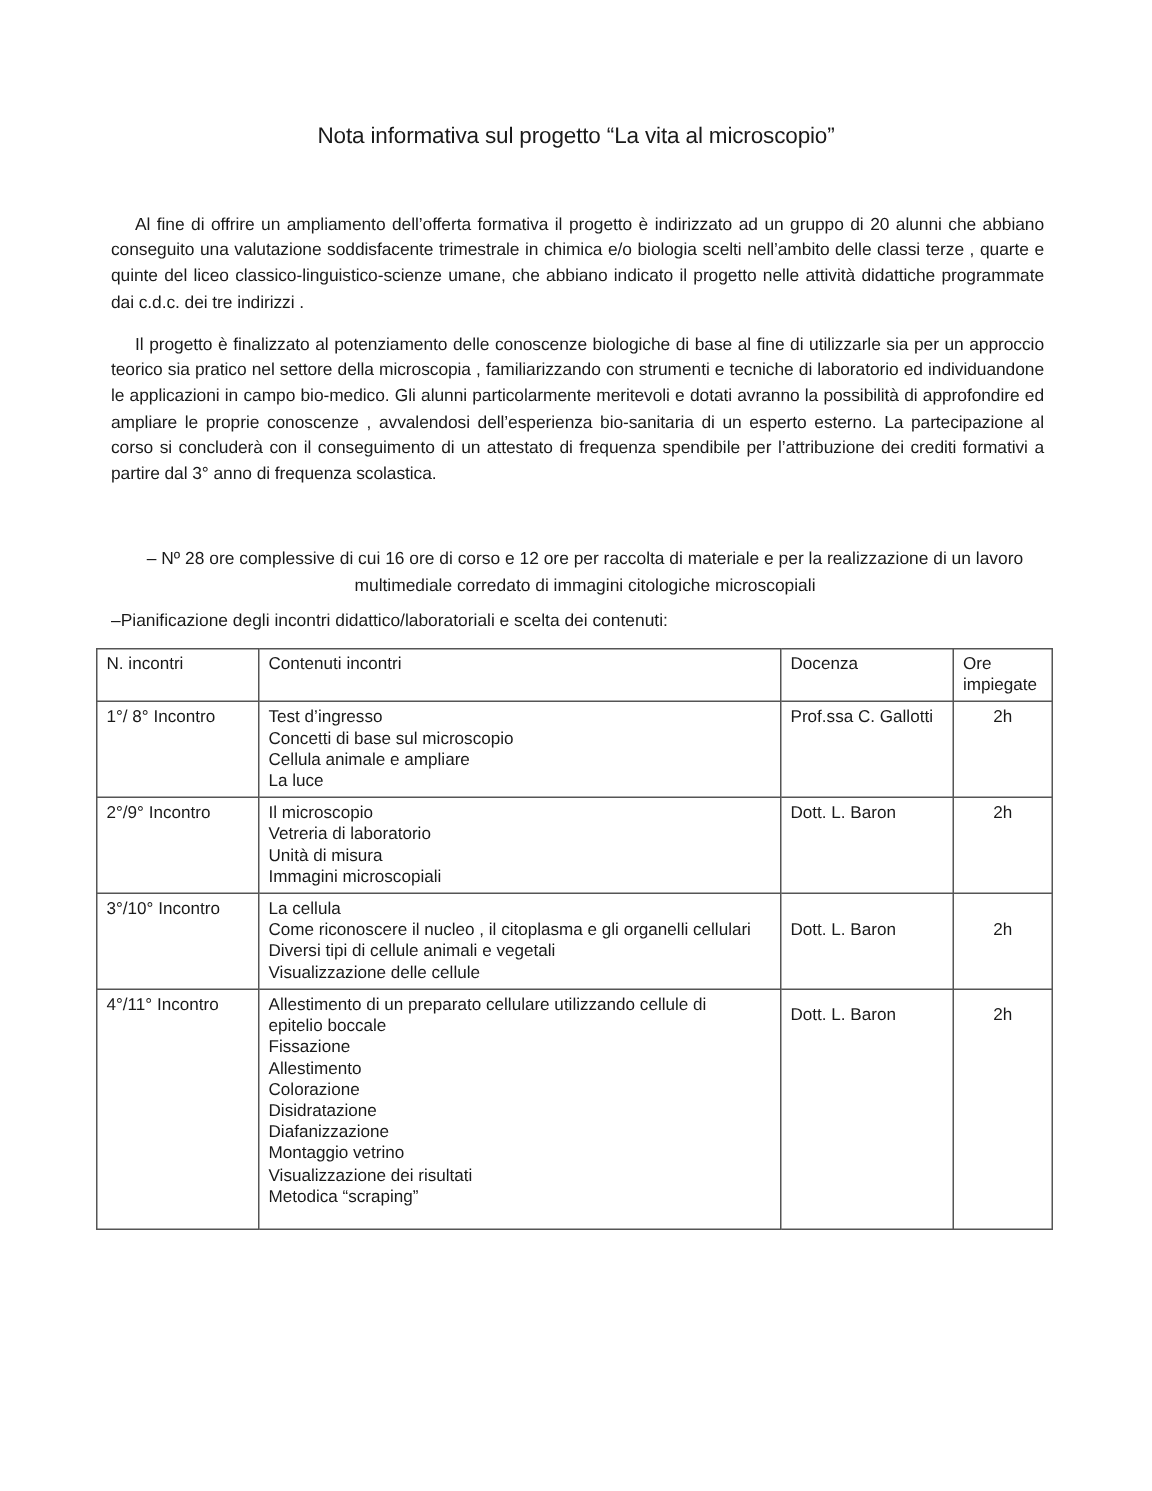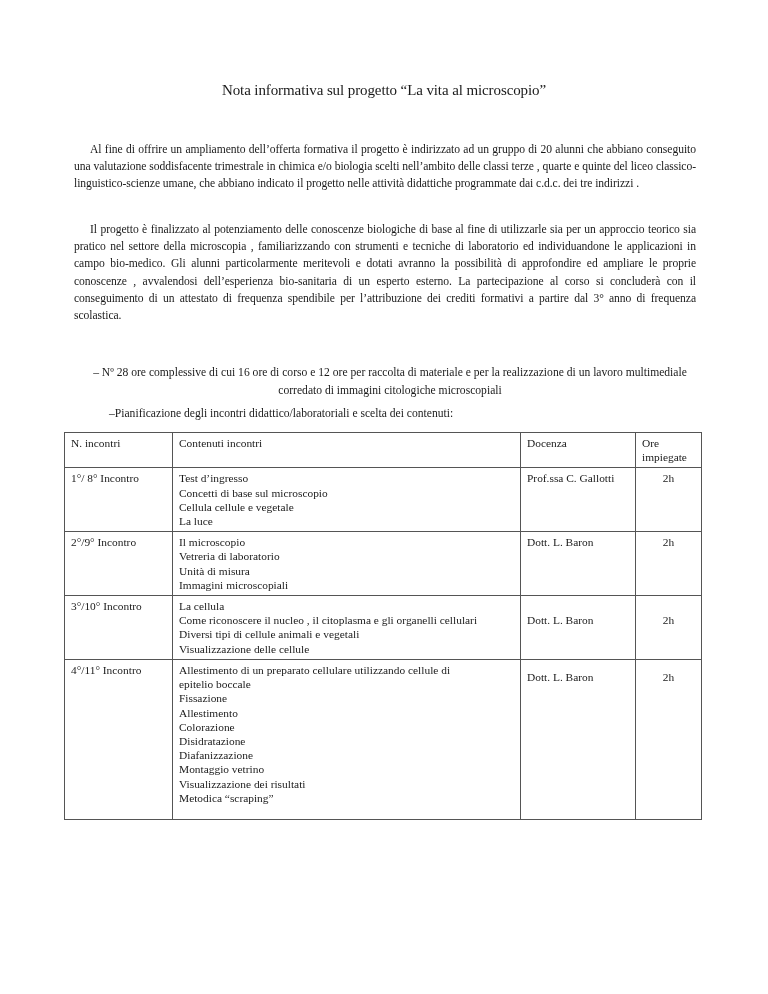--- a/index.html
+++ b/index.html
@@ -1,20 +1,20 @@
 <!DOCTYPE html>
 <html><head>
 <meta charset="utf-8">
 <style>
   html, body { margin: 0; padding: 0; background: #ffffff; }
   body {
     width: 768px; height: 994px; position: relative; overflow: hidden;
     font-family: "Liberation Sans", sans-serif; color: #1a1a1a;
   }
-  .page { position: absolute; left: 0; top: 0; width: 768px; height: 724px; font-family: Liberation Serif, serif; }
+  .page { position: absolute; left: 0; top: 0; width: 768px; height: 724px; }
   .title {
     position: absolute; top: 82px; left: 0; width: 768px; text-align: center;
     font-size: 15px; letter-spacing: -0.1px;
   }
   .para {
     position: absolute; left: 74px; width: 622px;
     font-size: 11.6px; line-height: 17.2px; text-align: justify;
     letter-spacing: -0.05px;
     margin-top: 20px;
   }
@@ -23,21 +23,21 @@
   #p2 { top: 201px; }
   .center-line {
     position: absolute; left: 74px; width: 622px; text-align: center;
     font-size: 11.6px; line-height: 17.5px;
   }
   #tempi { top: 315px; }
   #ore { top: 364px; left: 90px; width: 600px; }
   .left-line {
     position: absolute; left: 74px; font-size: 11.6px; line-height: 17px;
   }
-  #pianif { top: 405px; margin-left: 35px; }
+  #pianif { top: 405px; }
 
   table.sched {
     position: absolute; left: 64px; top: 432px;
     border-collapse: collapse; font-size: 11.4px; line-height: 14.2px;
   }
   table.sched td {
     border: 1px solid #555; vertical-align: top; padding: 3px 6px 3px 6px;
   }
   table.sched col.c1 { width: 108px; }
   table.sched col.c2 { width: 348px; }
@@ -77,21 +77,21 @@
       <td>N. incontri</td>
       <td>Contenuti incontri</td>
       <td>Docenza</td>
       <td>Ore impiegate</td>
     </tr>
     <tr style="height:59px">
       <td>1°/ 8° Incontro</td>
       <td>
         <span class="line">Test d’ingresso</span>
         <span class="line">Concetti di base sul microscopio</span>
-        <span class="line">Cellula cellule e vegetale</span>
+        <span class="line">Cellula animale e ampliare</span>
         <span class="line">La luce</span>
       </td>
       <td class="doc">Prof.ssa  C. Gallotti</td>
       <td class="hrs">2h</td>
     </tr>
     <tr style="height:57px">
       <td>2°/9° Incontro</td>
       <td>
         <span class="line">Il microscopio</span>
         <span class="line">Vetreria di laboratorio</span>

